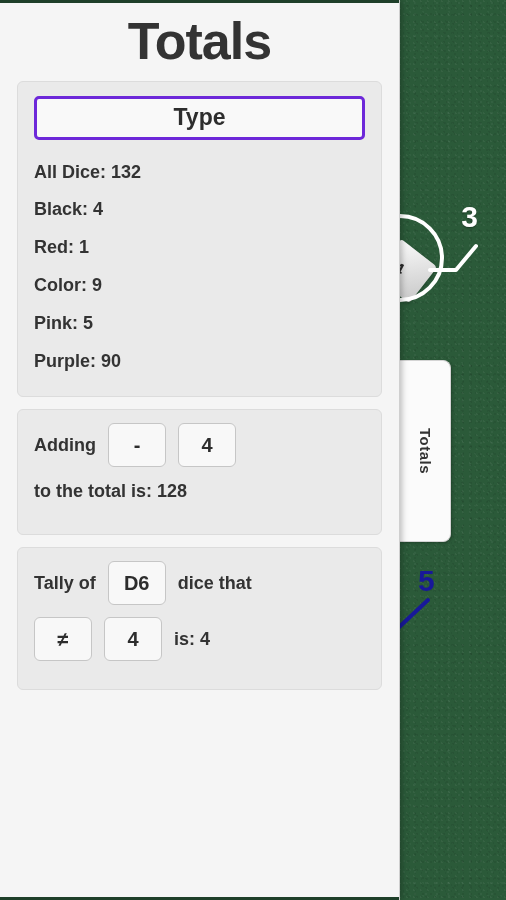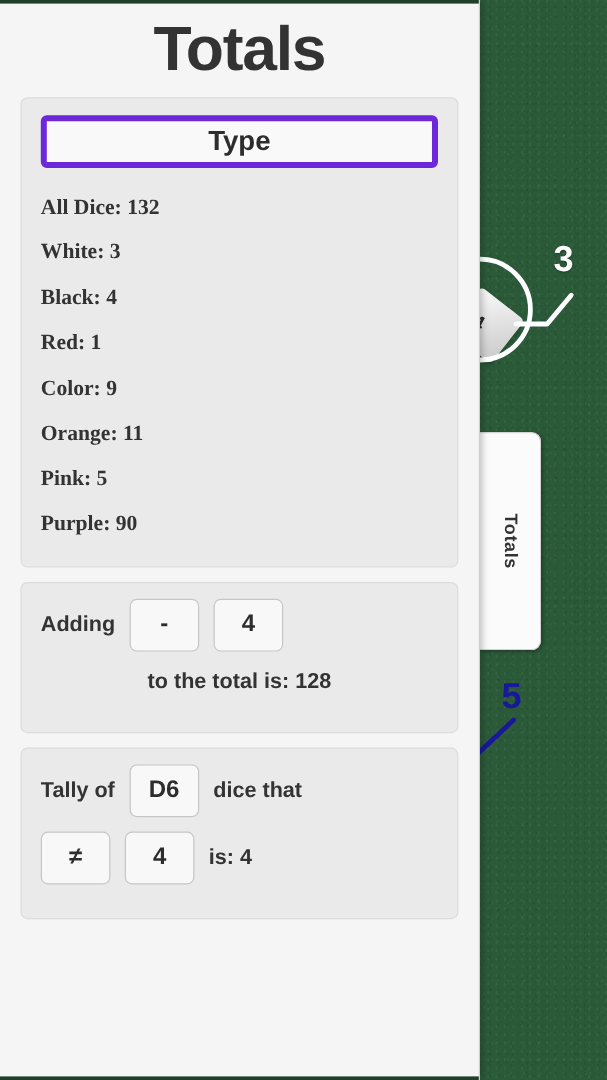--- a/index.html
+++ b/index.html
@@ -151,40 +151,40 @@
 
   
   .toggle-row {
     display: flex;
     gap: 11px;
     margin-bottom: 14px;
   }
   .toggle-btn {
     flex: 1;
     height: 44px;
-    border: 5px solid #6d28d9;
+    border: 3px solid #6d28d9;
     border-radius: 5px;
     background: #f9f9f9;
     color: #2d2d2d;
     font-family: "Liberation Sans", sans-serif;
     font-size: 23px;
     font-weight: bold;
     cursor: pointer;
     display: flex;
     align-items: center;
     justify-content: center;
     box-sizing: border-box;
   }
   .toggle-btn.active {
     background: #cccccc;
     border-color: #b0b0b0;
   }
 
   
-  .totals-list { margin: 0; padding: 0; list-style: none; font-family: Liberation Serif, serif; }
+  .totals-list { margin: 0; padding: 0; list-style: none; }
   .totals-row {
     font-size: 18px;
     font-weight: bold;
     color: #333333;
     padding: 9px 0 9px 0;
     line-height: 1.1;
     white-space: nowrap;
   }
 
   
@@ -216,21 +216,20 @@
     align-items: center;
     justify-content: center;
     box-sizing: border-box;
   }
   .result-line {
     font-size: 18px;
     font-weight: bold;
     color: #333333;
     margin-top: 14px;
     white-space: nowrap;
-    text-align: center;
   }
 
   
   #tally-card { padding: 13px 16px 28px 16px; }
   .tally-line2 {
     display: flex;
     align-items: center;
     gap: 12px;
     margin-top: 12px;
   }
@@ -272,38 +271,30 @@
     <div class="toggle-row">
       <button class="toggle-btn">Type</button>
     </div>
 
     <ul class="totals-list">
       <li class="totals-row">
         <span>All Dice:</span>
         <span>132</span>
       </li>
       <li class="totals-row">
-        <span>White:</span>
-        <span>3</span>
-      </li>
-      <li class="totals-row">
         <span>Black:</span>
         <span>4</span>
       </li>
       <li class="totals-row">
         <span>Red:</span>
         <span>1</span>
       </li>
       <li class="totals-row">
         <span>Color:</span>
         <span>9</span>
-      </li>
-      <li class="totals-row">
-        <span>Orange:</span>
-        <span>11</span>
       </li>
       <li class="totals-row">
         <span>Pink:</span>
         <span>5</span>
       </li>
       <li class="totals-row">
         <span>Purple:</span>
         <span>90</span>
       </li>
     </ul>

